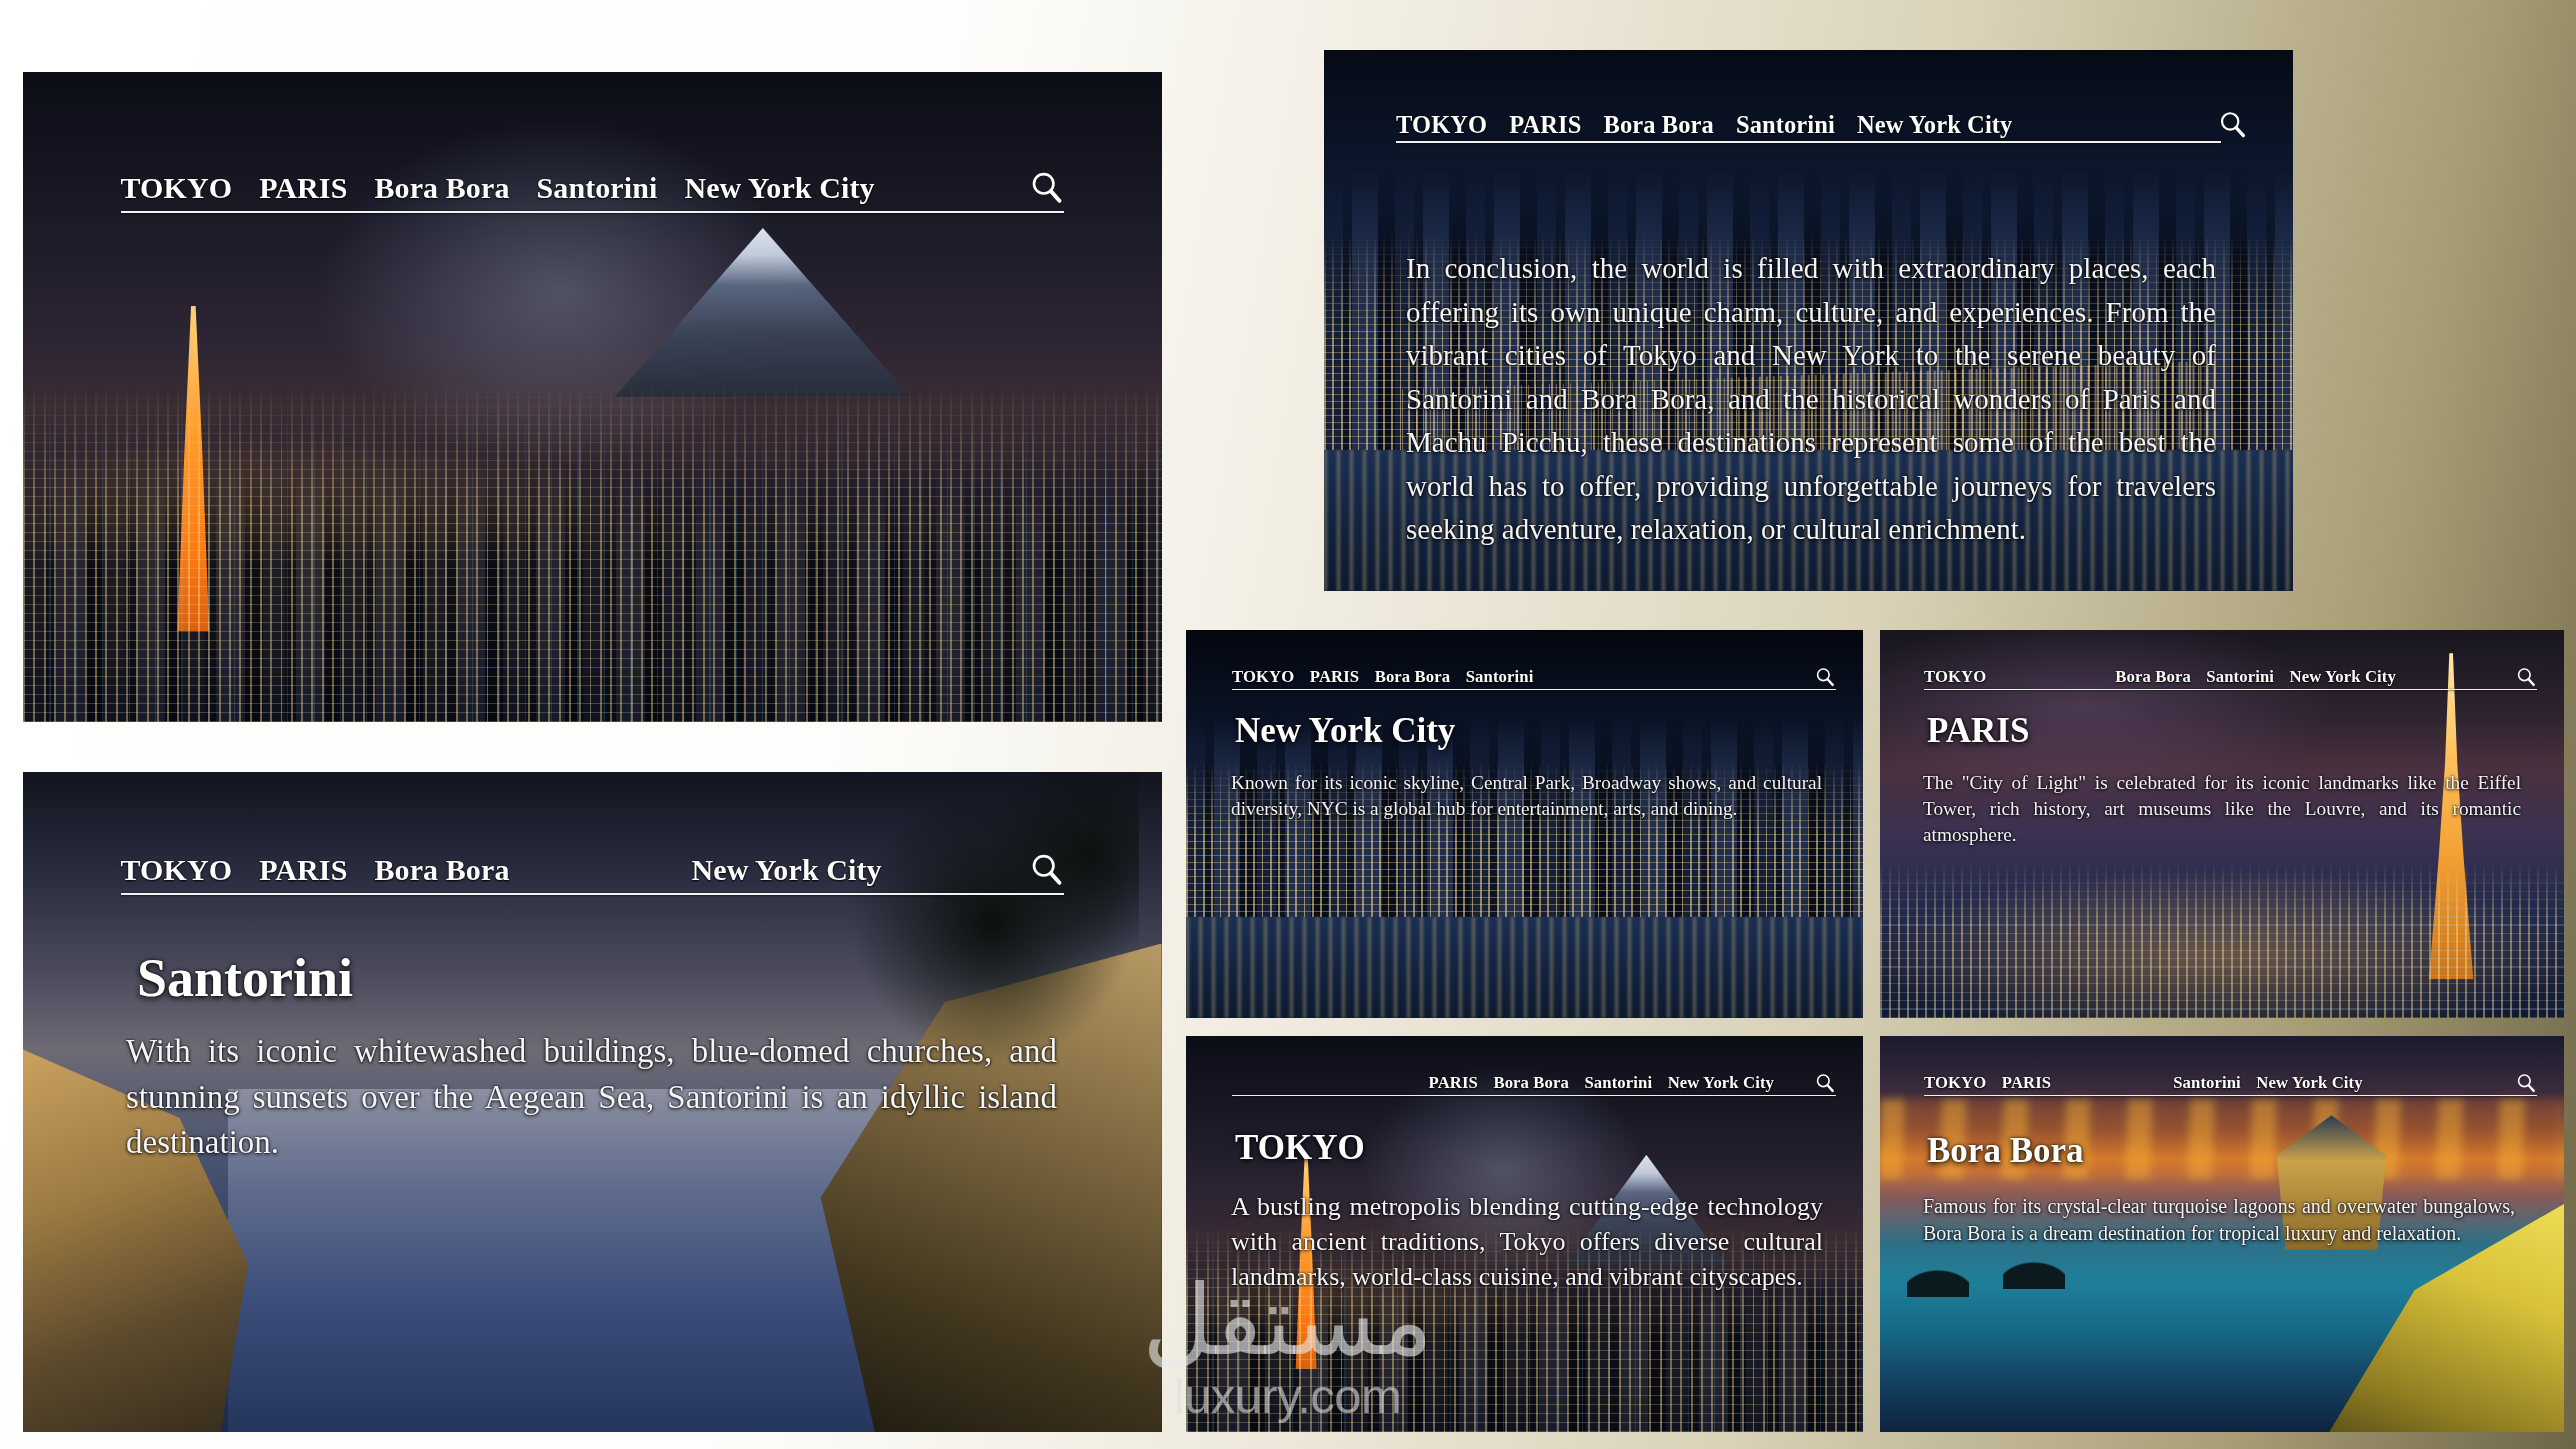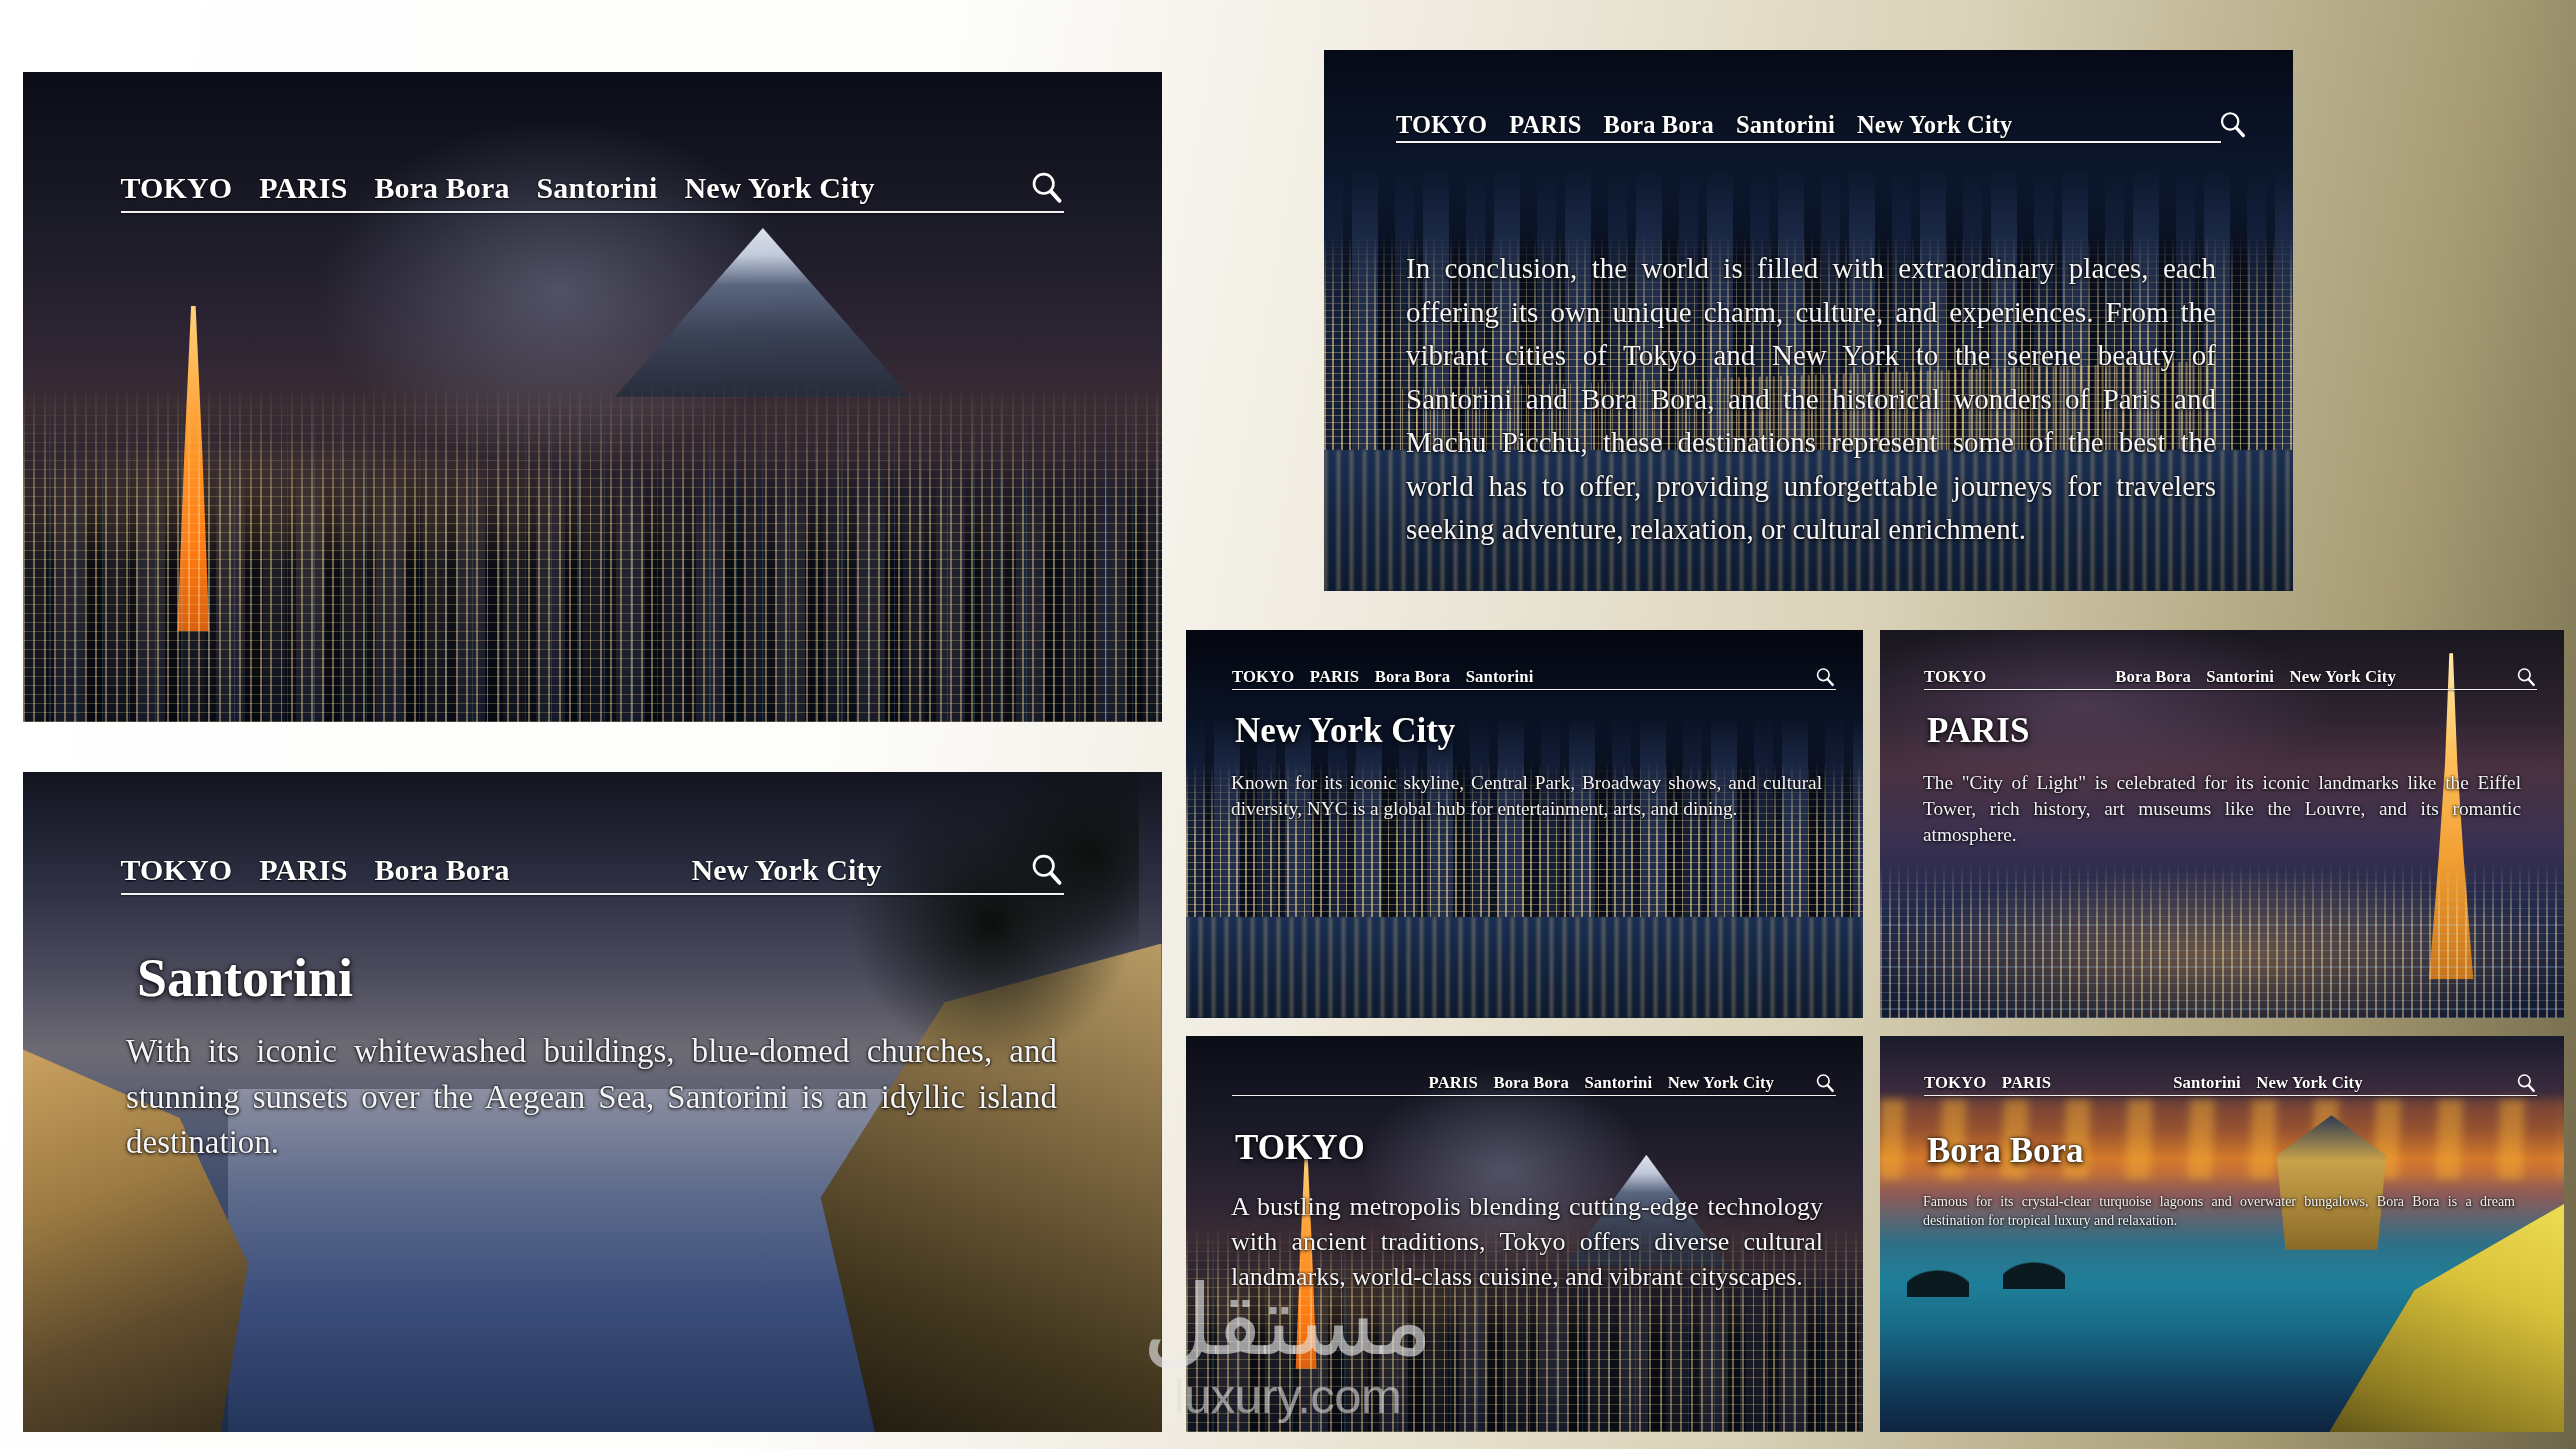--- a/index.html
+++ b/index.html
@@ -377,19 +377,19 @@
     <span class="srch">
       <svg width="22" height="22" viewBox="0 0 24 24" fill="none" stroke="#ffffff" stroke-width="1.8">
         <circle cx="10.2" cy="9.6" r="6.3"></circle>
           <line x1="14.8" y1="14.4" x2="20.4" y2="20.6" stroke-width="2.6" stroke-linecap="round"></line>
       </svg>
     </span>
   </nav>
   <div class="navrule"></div>
 </section>
 <h3 class="title" style="position:absolute;left:1927px;top:1131px;font-size:35px;z-index:12;margin:0;">Bora Bora</h3>
-<p class="body" style="position:absolute;left:1923px;width:592px;top:1193px;font-size:14px;line-height:1.34;z-index:12;margin:0;">Famous for its crystal-clear turquoise lagoons and overwater bungalows, Bora Bora is a dream destination for tropical luxury and relaxation.</p>
+<p class="body" style="position:absolute;left:1923px;width:592px;top:1193px;font-size:20px;line-height:1.34;z-index:12;margin:0;">Famous for its crystal-clear turquoise lagoons and overwater bungalows, Bora Bora is a dream destination for tropical luxury and relaxation.</p>
 
 <div id="wm">
   <div class="wm-ar">مستقل</div>
   <div class="wm-en">luxury.com</div>
 </div>
 
 
 </body></html>

